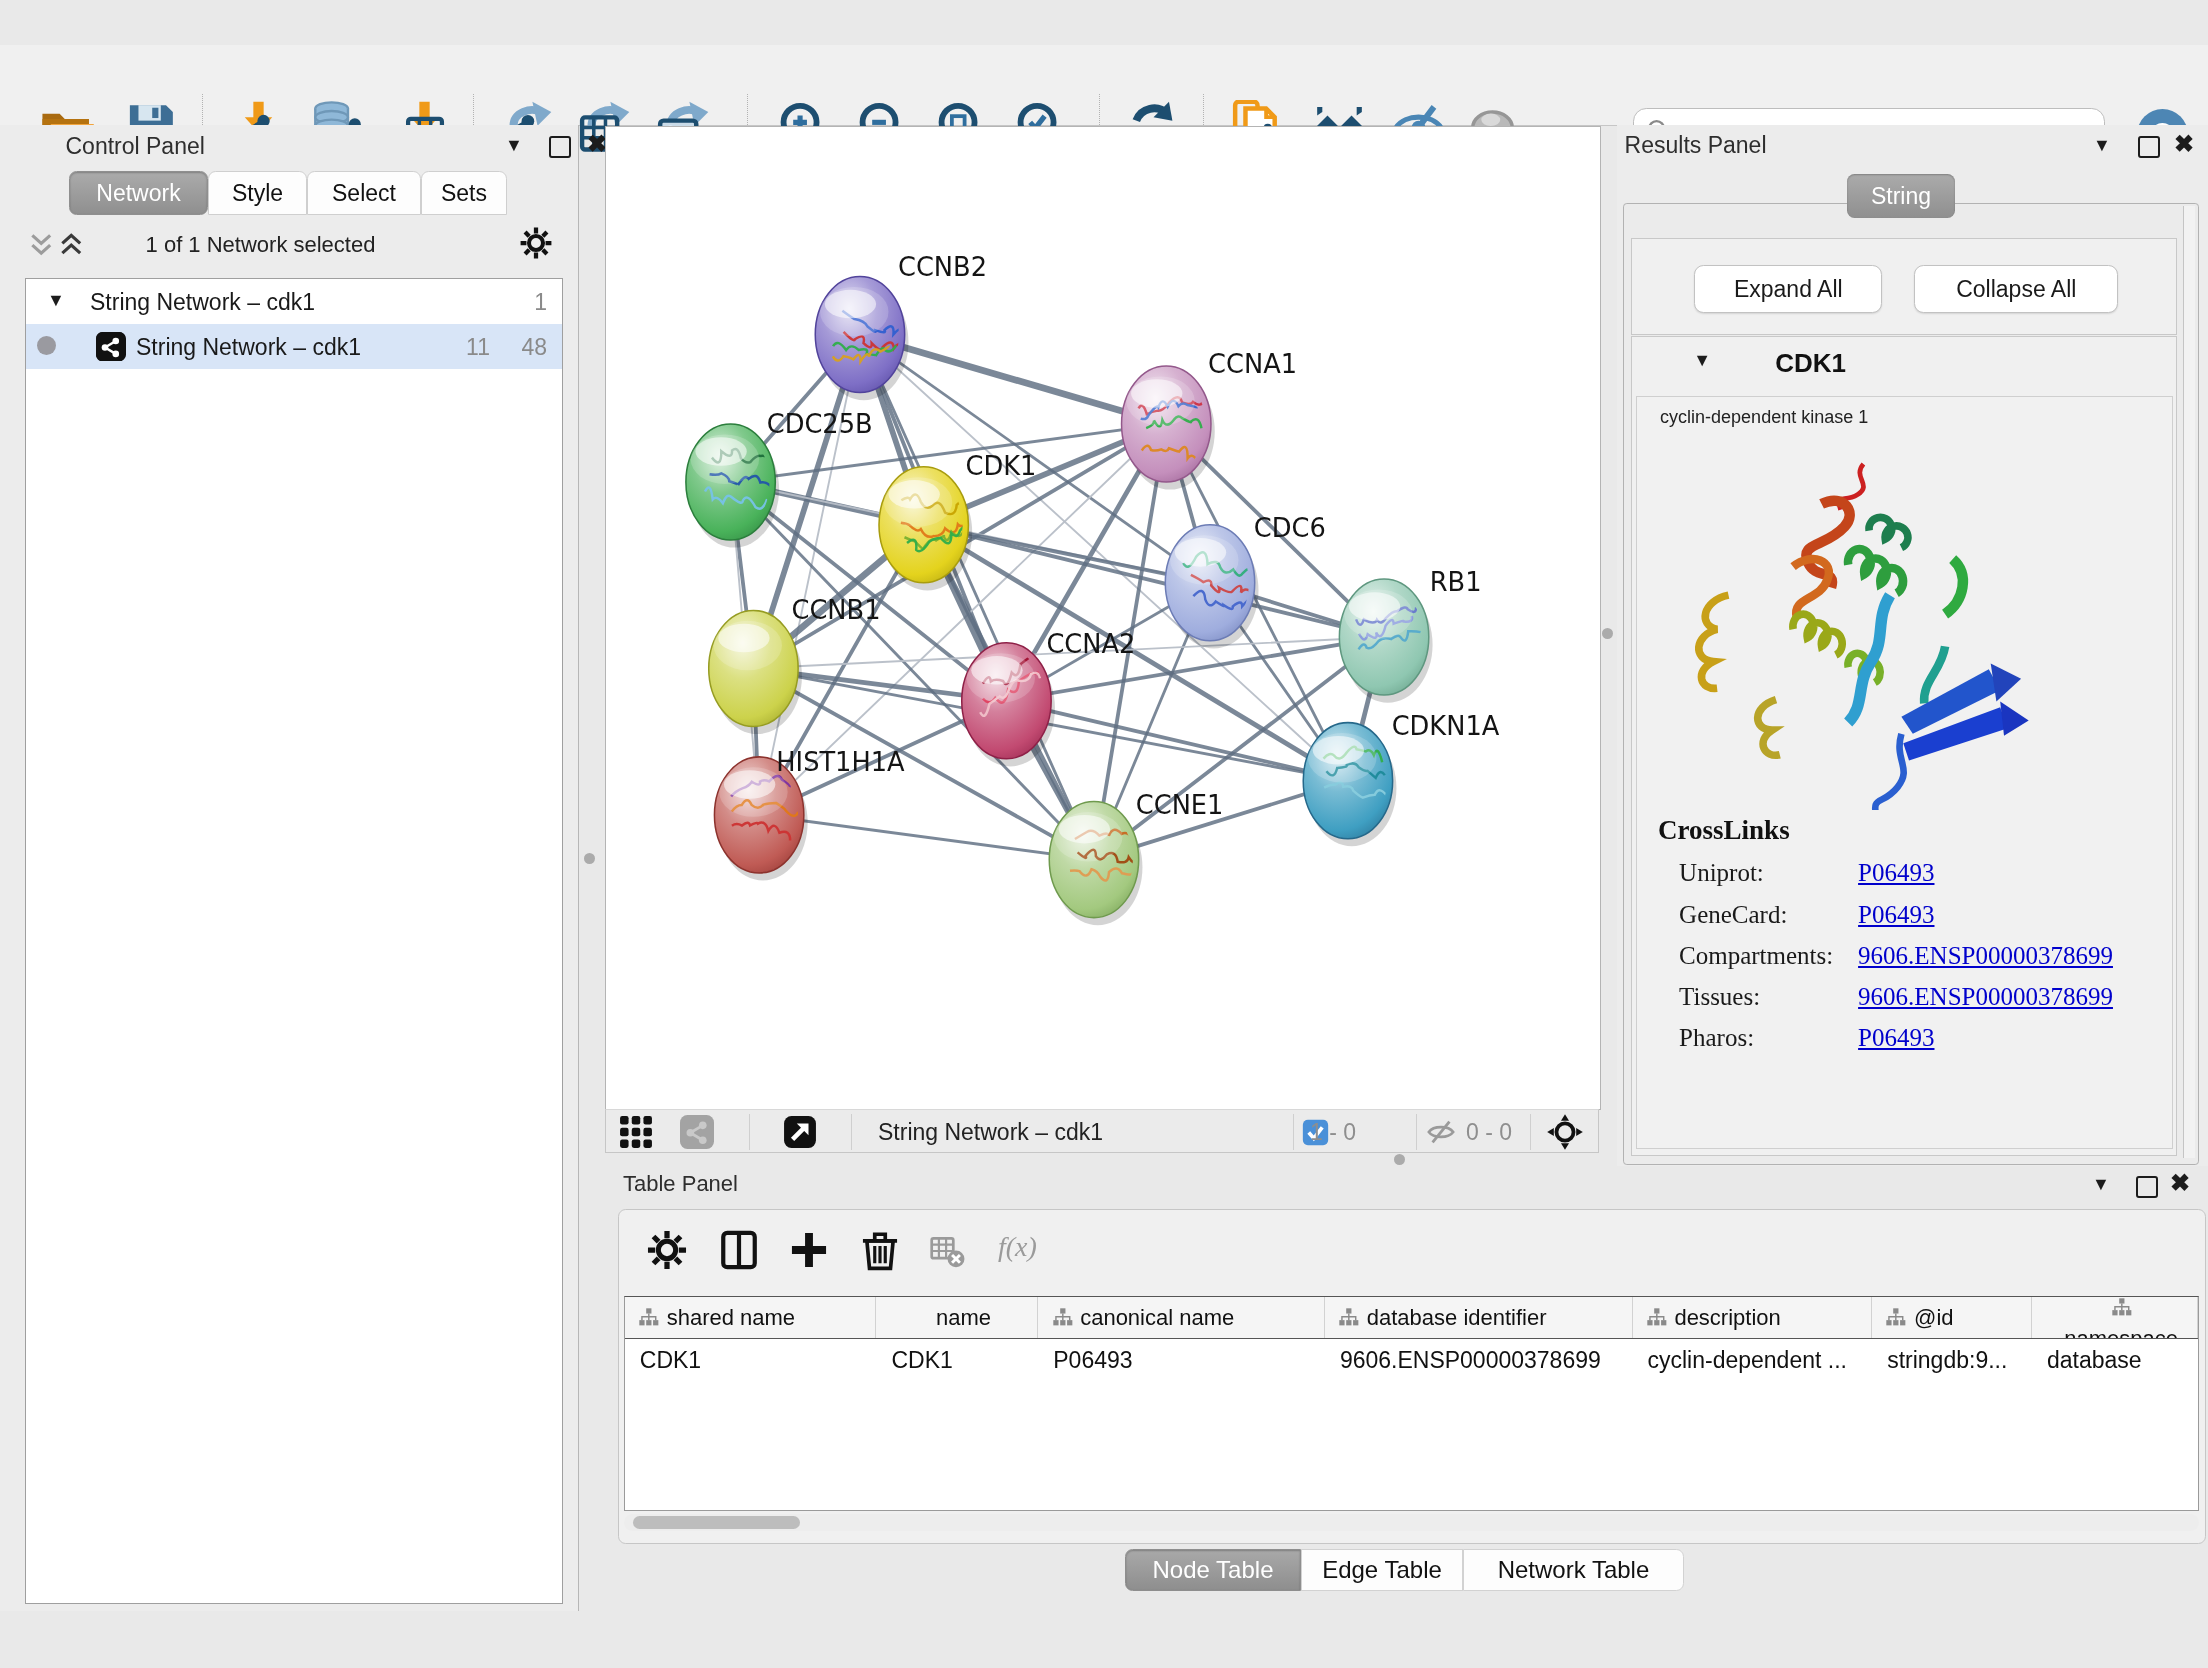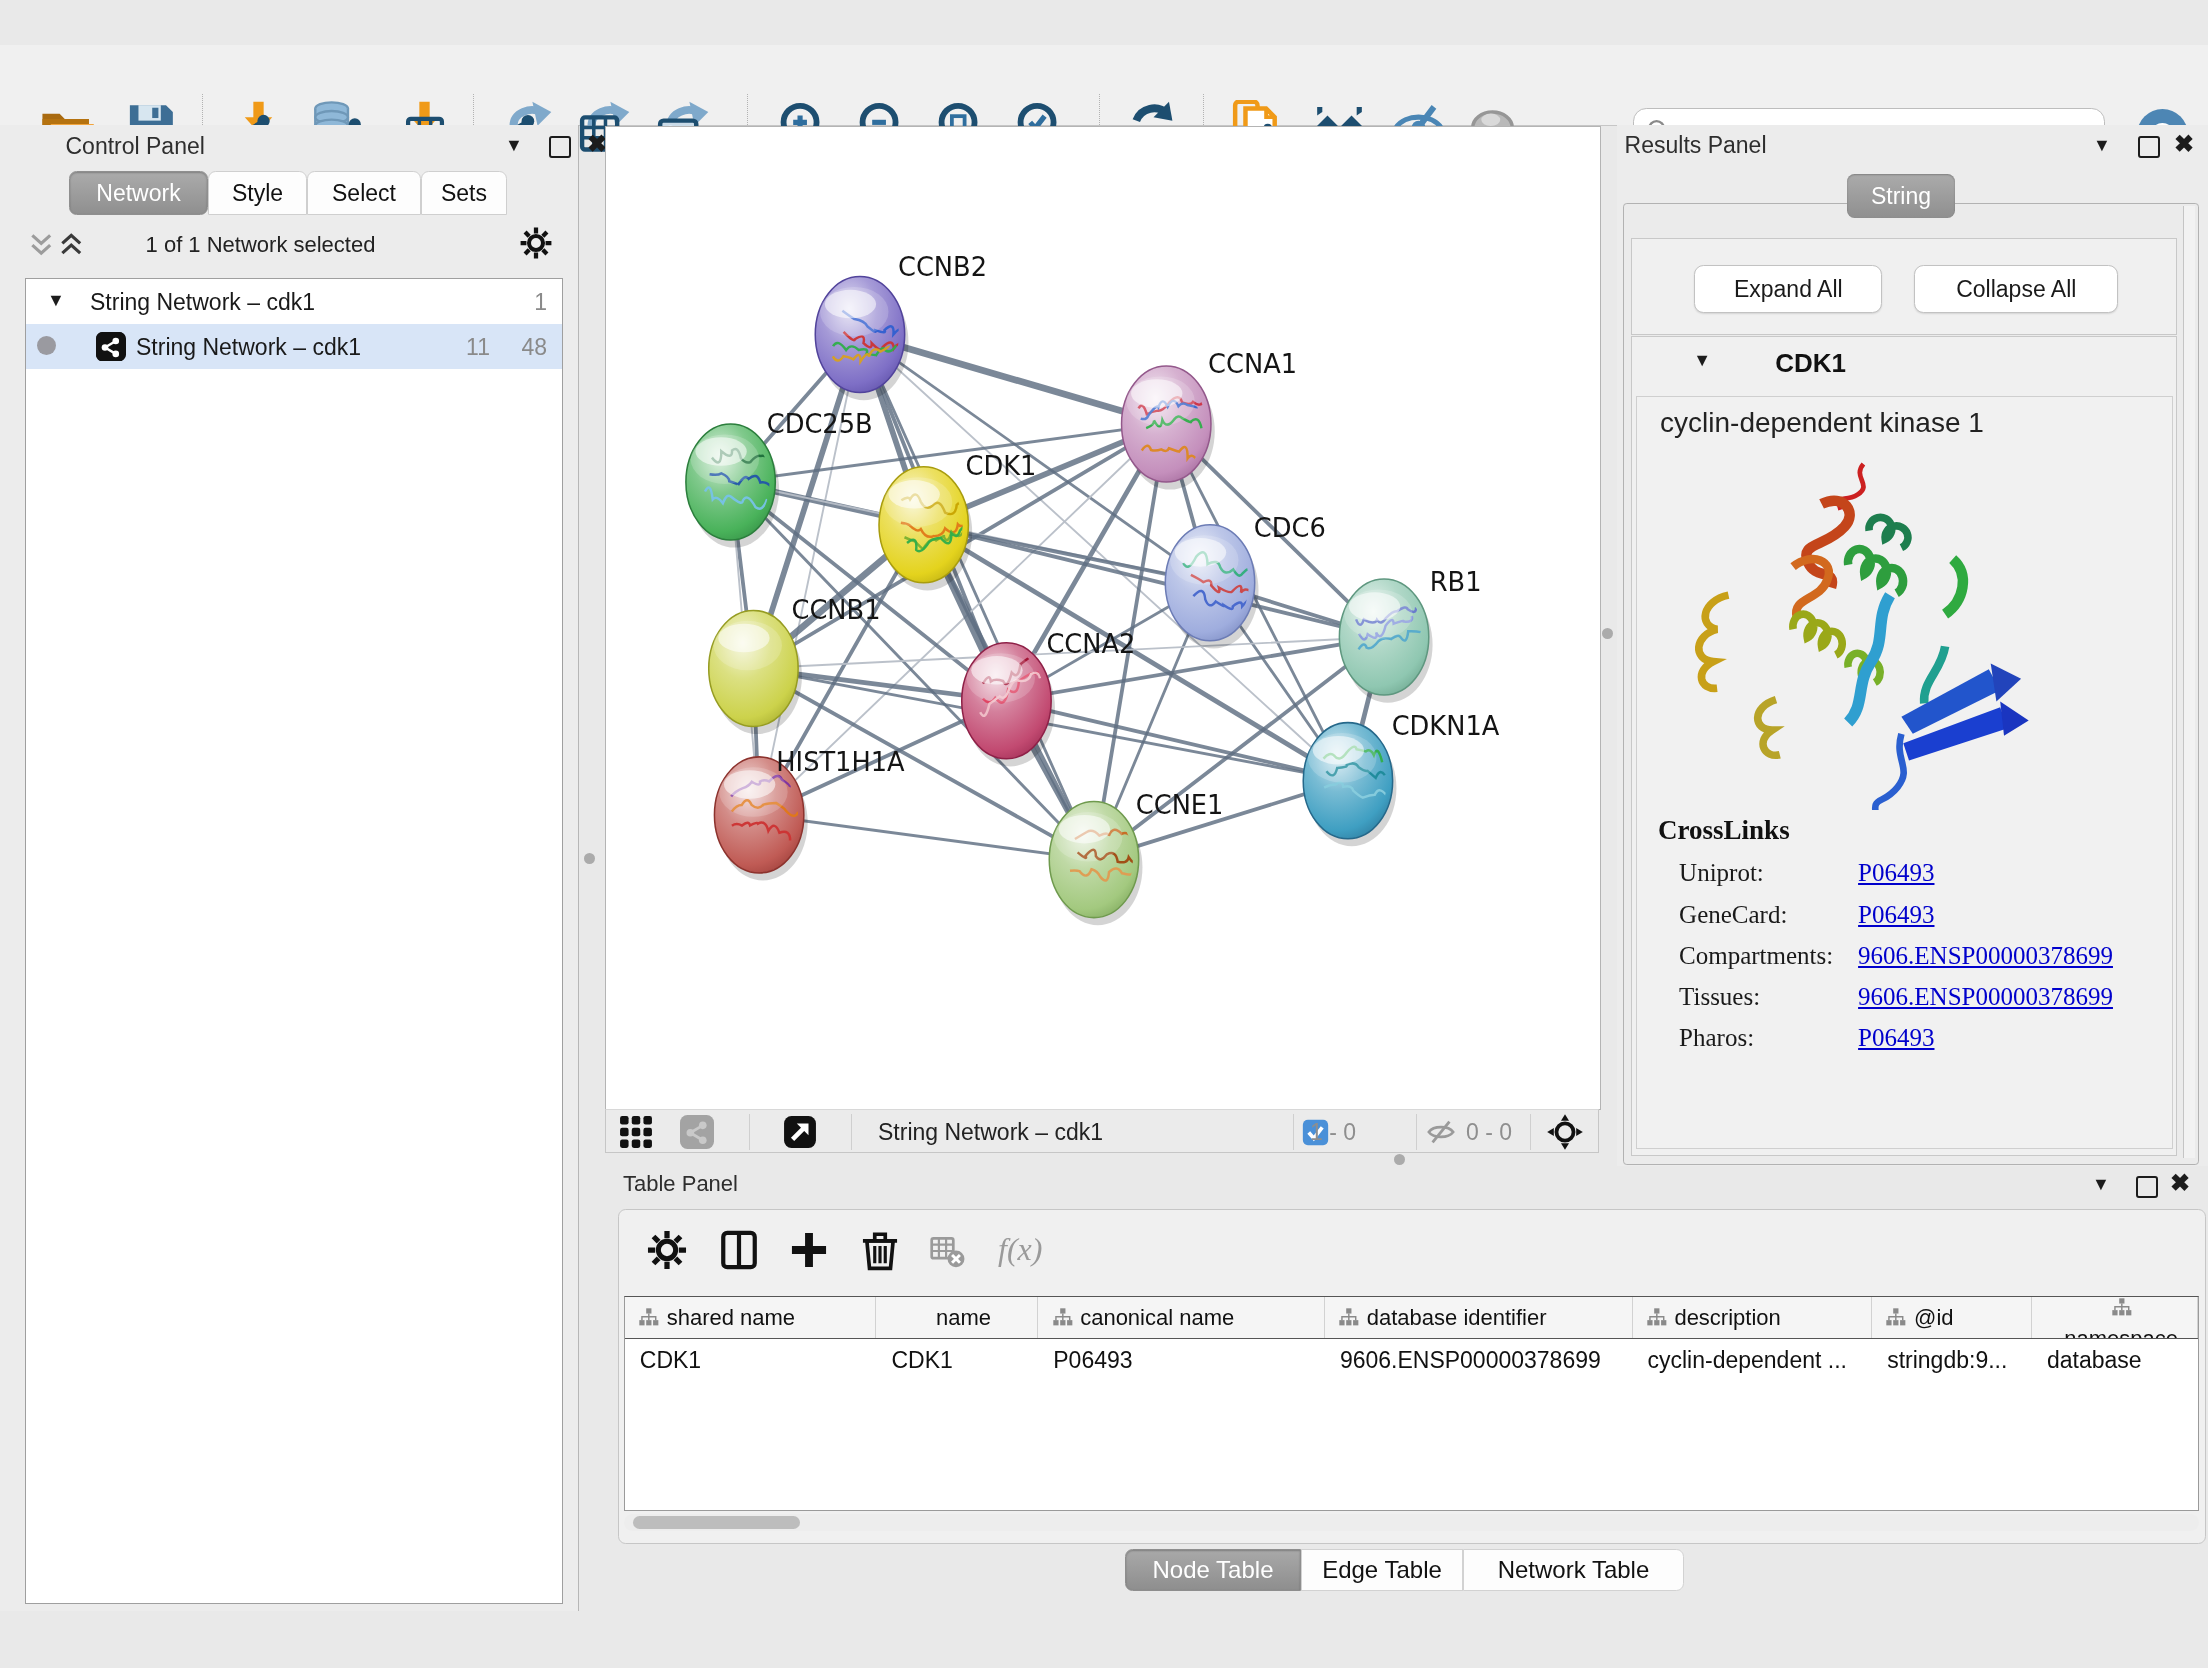--- a/index.html
+++ b/index.html
@@ -59,34 +59,34 @@
         box-shadow:inset 0 1px 1.9px rgba(0,0,0,.25);z-index:2;}
   .rbox{position:absolute;left:5.7px;top:78px;width:574px;height:960px;background:#ebebeb;border:1.4px solid #b2b2b2;border-radius:3.8px;}
   .rp-scroll{position:absolute;left:559px;top:1.9px;width:11.4px;height:952px;background:#f2f2f2;border-left:1px solid #c4c4c4;}
   .btnbox{position:absolute;left:7.6px;top:34px;width:544px;height:95px;background:#f0f0f0;border:1px solid #c8c8c8;}
   .rbtn{position:absolute;top:26px;height:46px;background:#fff;border:1px solid #c2c2c2;border-radius:9.5px;
         font-size:23px;display:flex;align-items:center;justify-content:center;box-shadow:0 1px 1.9px rgba(0,0,0,.12);}
   .cdkbox{position:absolute;left:7.6px;top:132px;width:544px;height:818px;background:#f0f0f0;border:1px solid #c8c8c8;}
   .cdk-head{position:absolute;left:0;top:9.5px;width:100%;height:38px;}
   .cdk-name{position:absolute;left:143px;top:1.9px;font-size:26px;font-weight:bold;color:#111;}
   .descbox{position:absolute;left:3.8px;top:59px;width:535px;height:751px;background:#f1f1f1;border:1px solid #cfcfcf;}
-  .desc-text{position:absolute;left:23px;top:9.5px;font-size:28px;color:#222;}
+  .desc-text{position:absolute;left:23px;top:9.5px;font-size:18px;color:#222;}
   .protein{position:absolute;left:25px;top:46px;}
   .crosslinks{position:absolute;left:0px;top:418px;width:100%;font-family:"Liberation Serif",serif;}
   .cl-head{margin-left:21px;font-size:27px;font-weight:bold;color:#111;}
   .clrow{margin:13.3px 0 0 42px;font-size:25px;display:flex;}
   .clrow .cl-label{width:179px;color:#1a1a1a;}
   .clrow .cl-link{color:#0000cc;text-decoration:underline;}
   
   .tpanel-head{position:absolute;left:623px;top:1171px;font-size:22px;color:#2e2e2e;}
   .tbox{position:absolute;left:618px;top:1209px;width:1586px;height:333px;background:#f0f0f0;
         border:1px solid #c6c6c6;border-radius:7.6px;}
   .tbox .ti{position:absolute;top:19px;width:42px;height:42px;}
   .tbox .ti svg{width:100%;height:100%;}
-  .fxtext{position:absolute;top:21px;font-size:32px;font-style:italic;color:#9a9a9a;font-family:"Liberation Serif",serif;}
+  .fxtext{position:absolute;top:21px;font-size:28px;font-style:italic;color:#9a9a9a;font-family:"Liberation Serif",serif;}
   .ttable{position:absolute;left:4.8px;top:86px;width:1575px;height:215px;background:#fff;
           border:1px solid #9a9a9a;border-top:1.9px solid #555;box-sizing:border-box;}
   .thead{display:flex;height:42px;background:#f5f5f5;border-bottom:1.9px solid #555;box-sizing:border-box;}
   .th{display:flex;align-items:center;gap:7.6px;padding-left:13.3px;box-sizing:border-box;border-right:1px solid #d2d2d2;
       font-size:22px;color:#111;overflow:hidden;white-space:nowrap;}
   .th svg{width:21px;height:21px;flex:none;}
   .trowdata{display:flex;height:42px;align-items:center;}
   .td{padding-left:15px;font-size:23px;color:#111;box-sizing:border-box;overflow:hidden;white-space:nowrap;}
   .hscroll{position:absolute;left:4.8px;top:304px;width:1575px;height:17px;background:#ededed;border-radius:8.6px;}
   .hthumb{position:absolute;left:9.5px;top:1.9px;width:167px;height:13.3px;background:#bdbdbd;border-radius:6.7px;}

